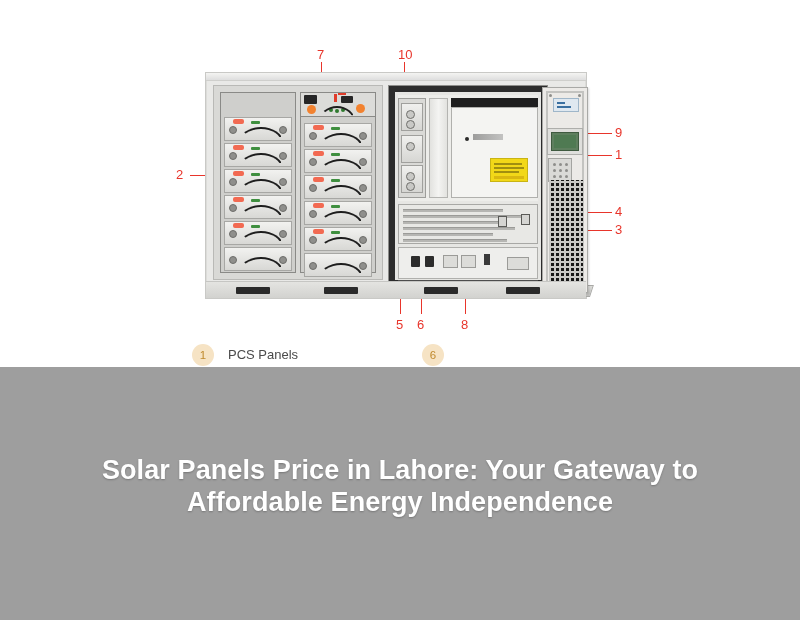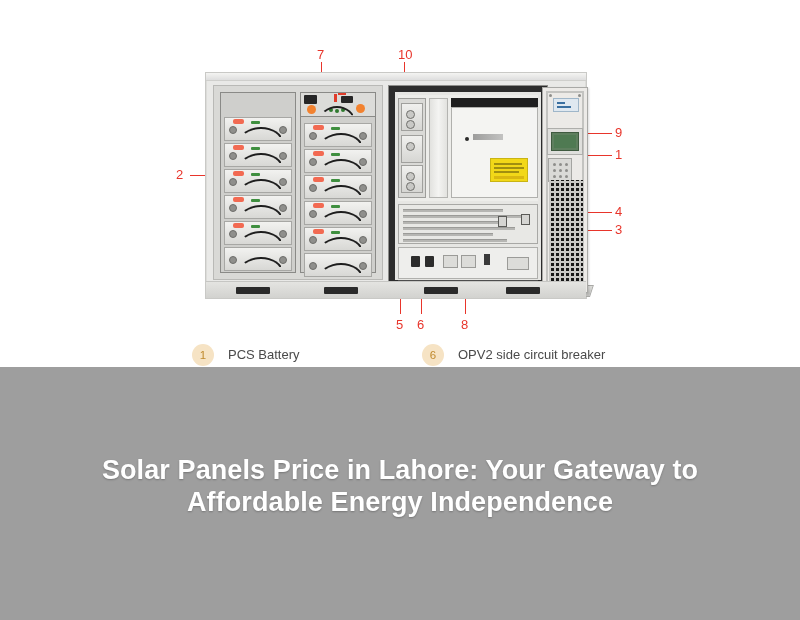--- a/index.html
+++ b/index.html
@@ -534,21 +534,21 @@
       <span class="foot-vent" style="left:300px;width:34px;"></span>
     </div>
   </div>
 </div>
 
 <div id="legend">
 
   <div class="legend-col" id="legend-col-left">
     <div class="legend-row">
       <span class="legend-badge">1</span>
-      <span class="legend-text">PCS Battery</span>
+      <span class="legend-text">PCS Panels</span>
     </div>
     <div class="legend-row">
       <span class="legend-badge">2</span>
       <span class="legend-text">Battery room</span>
     </div>
     <div class="legend-row">
       <span class="legend-badge">3</span>
       <span class="legend-text">Grid side circuit breaker</span>
     </div>
     <div class="legend-row">
@@ -557,21 +557,20 @@
     </div>
     <div class="legend-row">
       <span class="legend-badge">5</span>
       <span class="legend-text">OPV1 side circuit breaker</span>
     </div>
   </div>
 
   <div class="legend-col" id="legend-col-right">
     <div class="legend-row">
       <span class="legend-badge">6</span>
-      <span class="legend-text">OPV2 side circuit breaker</span>
     </div>
     <div class="legend-row">
       <span class="legend-badge">7</span>
       <span class="legend-text">High Volt Box</span>
     </div>
     <div class="legend-row">
       <span class="legend-badge">8</span>
       <span class="legend-text">BAT side circuit breaker</span>
     </div>
     <div class="legend-row">

